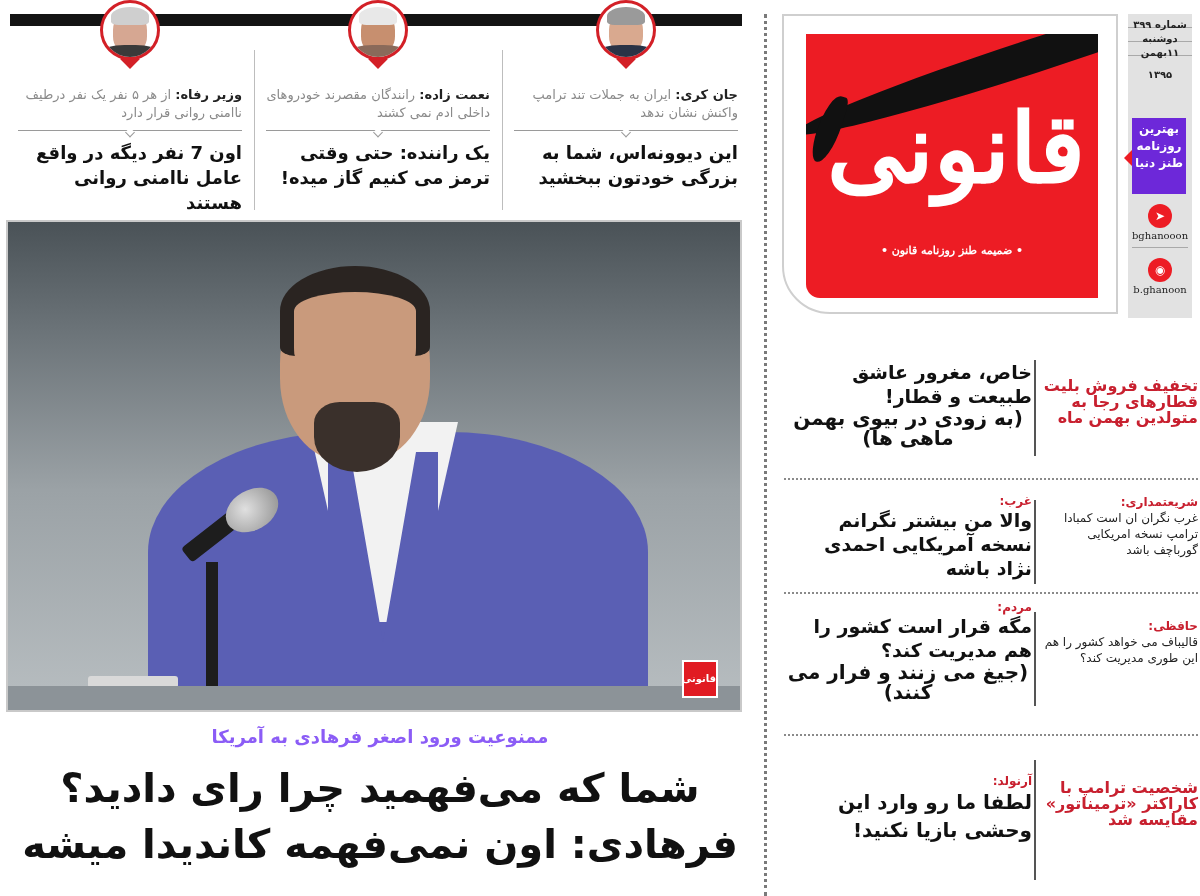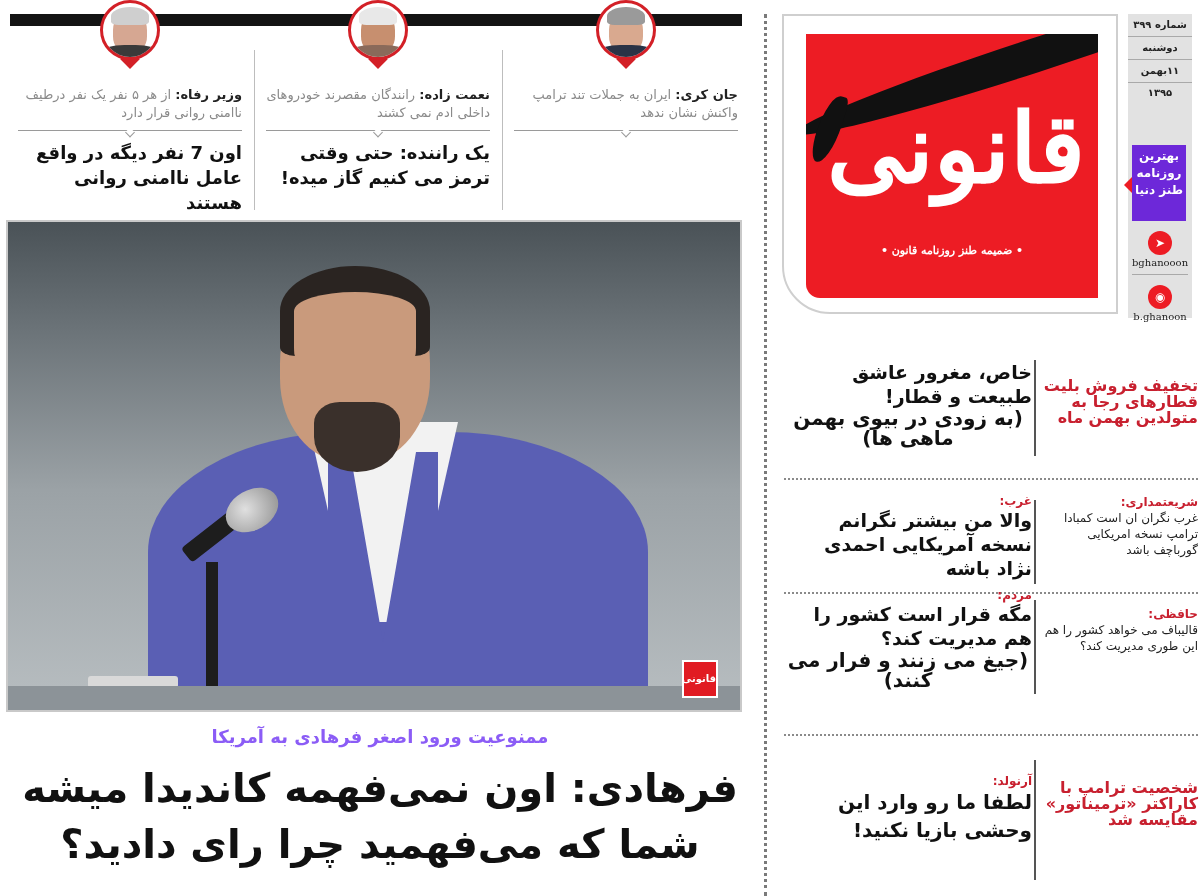--- a/index.html
+++ b/index.html
@@ -53,21 +53,21 @@
 
   
   .masthead-frame { position: absolute; left: 782px; top: 14px; width: 336px; height: 300px; border: 2px solid #cfcfcf; border-radius: 0 0 0 48px; background: #fff; }
   .masthead-red { position: absolute; left: 806px; top: 34px; width: 292px; height: 264px; background: #ed1c24; border-radius: 0 0 0 14px; overflow: hidden; }
   .logo-text { position: absolute; left: 20px; top: 40px; width: 260px; text-align: center; font-family: "DejaVu Serif", serif; font-size: 96px; font-weight: bold; color: #fff; line-height: 150px; }
   .logo-swoosh { position: absolute; left: -10px; top: 82px; width: 500px; height: 34px; background: #111; border-radius: 50%; transform: rotate(-18deg); transform-origin: left center; }
   .logo-tail { position: absolute; left: 12px; top: 60px; width: 22px; height: 70px; background: #111; border-radius: 60% 20% 60% 40%; transform: rotate(18deg); }
   .tagline { position: absolute; left: 0; top: 210px; width: 100%; text-align: center; font-size: 11px; font-weight: bold; color: #fff; font-family: "DejaVu Serif", serif; }
 
   .info-col { position: absolute; left: 1128px; top: 14px; width: 64px; height: 304px; background: #e2e2e2; }
-  .info-row { height: 23px; border-bottom: 1px solid #a9a9a9; font-size: 10px; line-height: 22px; text-align: center; color: #222; font-weight: bold; }
+  .info-row { height: 14px; border-bottom: 1px solid #a9a9a9; font-size: 10px; line-height: 22px; text-align: center; color: #222; font-weight: bold; }
   .info-badge { position: relative; margin: 62px 6px 0 4px; width: 54px; height: 76px; background: #6d28d9; color: #fff; font-size: 12px; line-height: 17px; font-weight: bold; text-align: center; padding-top: 3px; }
   .info-badge::before { content: ""; position: absolute; left: -8px; top: 32px; border-top: 8px solid transparent; border-bottom: 8px solid transparent; border-right: 8px solid #ed1c24; }
   .social { text-align: center; margin-top: 10px; }
   .social .ico { display: inline-block; width: 24px; height: 24px; border-radius: 50%; background: #ed1c24; color: #fff; font-size: 12px; line-height: 24px; }
   .social .handle { display: block; font-size: 10px; color: #222; font-family: "DejaVu Serif", serif; margin-top: 2px; }
   .social-sep { height: 1px; background: #a9a9a9; margin: 6px 4px 0; }
 
   .brief { position: absolute; left: 784px; width: 414px; }
   .brief .left { position: absolute; left: 0; width: 248px; text-align: right; }
   .brief .right { position: absolute; left: 256px; width: 158px; text-align: right; font-size: 12px; line-height: 16px; color: #222; }
@@ -117,41 +117,42 @@
   <div class="avatar-wrap">
     <div class="avatar">
       <div class="face" style="background:#d9a98f;"></div>
       <div class="hair" style="background:#9a9a9a;"></div>
       <div class="suit" style="background:#2a3346;"></div>
     </div>
     <div class="avatar-pin"></div>
   </div>
   <div class="quote"><b>جان کری:</b> <span>ایران به جملات تند ترامپ واکنش نشان ندهد</span></div>
   <div class="rule"></div>
+  <div class="headline">این دیوونه‌اس، شما به بزرگی خودتون ببخشید</div>
 </div>
 
 <div class="photo">
   <div class="torso"></div>
   <div class="collar"></div>
   <div class="vneck"></div>
   <div class="head"></div>
   <div class="hairline"></div>
   <div class="beard"></div>
   <div class="mic-stand"></div>
   <div class="mic-body"></div>
   <div class="mic-head"></div>
   <div class="mic-base"></div>
   <div class="desk"></div>
   <div class="brand-mark">قانونی</div>
 </div>
 
 <div class="kicker">ممنوعیت ورود اصغر فرهادی به آمریکا</div>
 <div class="main-headline">
+  <div>شما که می‌فهمید چرا رای دادید؟</div>
   <div>فرهادی: اون نمی‌فهمه کاندیدا میشه</div>
-  <div>شما که می‌فهمید چرا رای دادید؟</div>
 </div>
 
 <div class="col-divider"></div>
 
 <div class="masthead-frame"></div>
 <div class="masthead-red">
   <div class="logo-text">قانونی</div>
   <div class="logo-swoosh"></div>
   <div class="logo-tail"></div>
   <div class="tagline">• ضمیمه طنز روزنامه قانون •</div>
@@ -191,21 +192,21 @@
     <div class="big">والا من بیشتر نگرانم نسخه آمریکایی احمدی نژاد باشه</div>
   </div>
   <div class="vline" style="top:6px; height:84px;"></div>
   <div class="right" style="top:0;">
     <span class="label-red">شریعتمداری:</span>
     <div>غرب نگران ان است کمبادا ترامپ نسخه امریکایی گورباچف باشد</div>
   </div>
 </div>
 <div class="dots" style="top:592px;"></div>
 
-<div class="brief" style="top:588px; height:112px;">
+<div class="brief" style="top:600px; height:112px;">
   <div class="left" style="top:0;">
     <span class="label-red">مردم:</span>
     <div class="big">مگه قرار است کشور را هم مدیریت کند؟</div>
     <div class="sub">(جیغ می زنند و فرار می کنند)</div>
   </div>
   <div class="vline" style="top:12px; height:94px;"></div>
   <div class="right" style="top:18px;">
     <span class="label-red">حافظی:</span>
     <div>قالیباف می خواهد کشور را هم این طوری مدیریت کند؟</div>
   </div>

